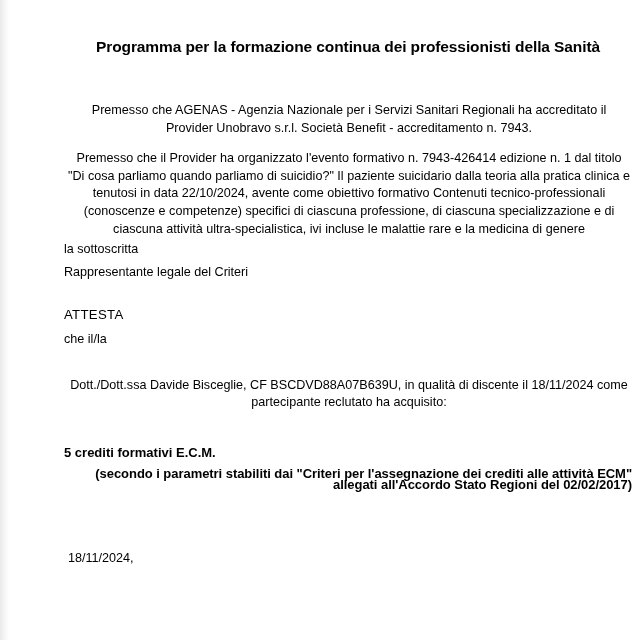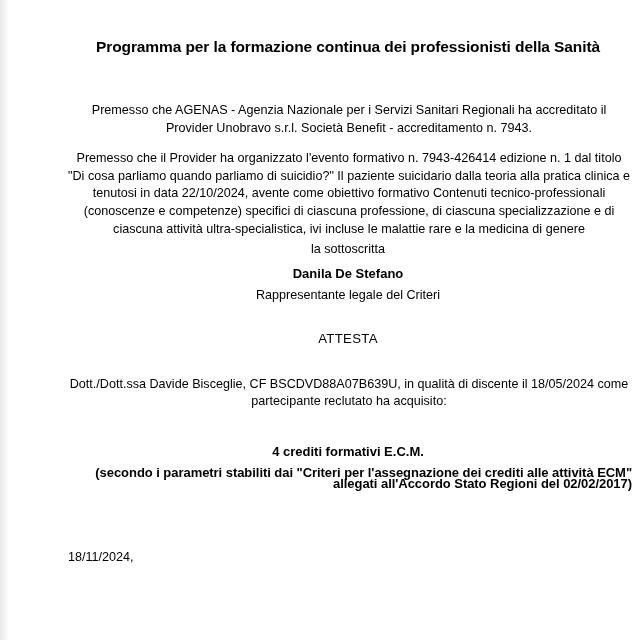--- a/index.html
+++ b/index.html
@@ -46,21 +46,21 @@
   .para {
     font-size: 12.6px;
     line-height: 17.6px;
     text-align: center;
     margin: 0;
     padding: 0 2px 0 4px;
   }
   .para-premessa-1 { padding-top: 46px; }
   .para-premessa-2 { padding-top: 13px; }
   .centered {
-    text-align: center;
+    text-align: left;
     font-size: 12.6px;
     line-height: 17.6px;
     margin: 0;
   }
   .centered.bold { font-weight: bold; }
   .sottoscritta-line { padding-top: 3px; }
   .nome-line { padding-top: 6px; font-size: 13px; }
   .ruolo-line { padding-top: 5px; }
   .attesta-line {
     padding-top: 25px;
@@ -106,30 +106,30 @@
 <div class="page">
 
   <h1 class="doc-title">Programma per la formazione continua dei professionisti della Sanità</h1>
 
   <p class="para para-premessa-1">Premesso che AGENAS - Agenzia Nazionale per i Servizi Sanitari Regionali ha accreditato il Provider Unobravo s.r.l. Società Benefit - accreditamento n. 7943.</p>
 
   <p class="para para-premessa-2">Premesso che il Provider ha organizzato l'evento formativo n. 7943-426414 edizione n. 1 dal titolo "Di cosa parliamo quando parliamo di suicidio?" Il paziente suicidario dalla teoria alla pratica clinica e tenutosi in data 22/10/2024, avente come obiettivo formativo Contenuti tecnico-professionali (conoscenze e competenze) specifici di ciascuna professione, di ciascuna specializzazione e di ciascuna attività ultra-specialistica, ivi incluse le malattie rare e la medicina di genere</p>
 
   <p class="centered sottoscritta-line">la sottoscritta</p>
 
-  <p class="centered bold nome-line">Danila De Stefano</p>
 
   <p class="centered ruolo-line">Rappresentante legale del Criteri</p>
 
   <p class="centered attesta-line">ATTESTA</p>
 
+  <p class="centered cheilla-line">che il/la</p>
 
-  <p class="para para-discente">Dott./Dott.ssa Davide Bisceglie, CF BSCDVD88A07B639U, in qualità di discente il 18/05/2024 come partecipante reclutato ha acquisito:</p>
+  <p class="para para-discente">Dott./Dott.ssa Davide Bisceglie, CF BSCDVD88A07B639U, in qualità di discente il 18/11/2024 come partecipante reclutato ha acquisito:</p>
 
-  <p class="centered crediti-line">4 crediti formativi E.C.M.</p>
+  <p class="centered crediti-line">5 crediti formativi E.C.M.</p>
 
   <p class="footnote">(secondo i parametri stabiliti dai "Criteri per l'assegnazione dei crediti alle attività ECM" allegati all'Accordo Stato Regioni del 02/02/2017)</p>
 
 
   <p class="date-line">18/11/2024,</p>
 
   <div class="signature-block">
     
     
   </div>

